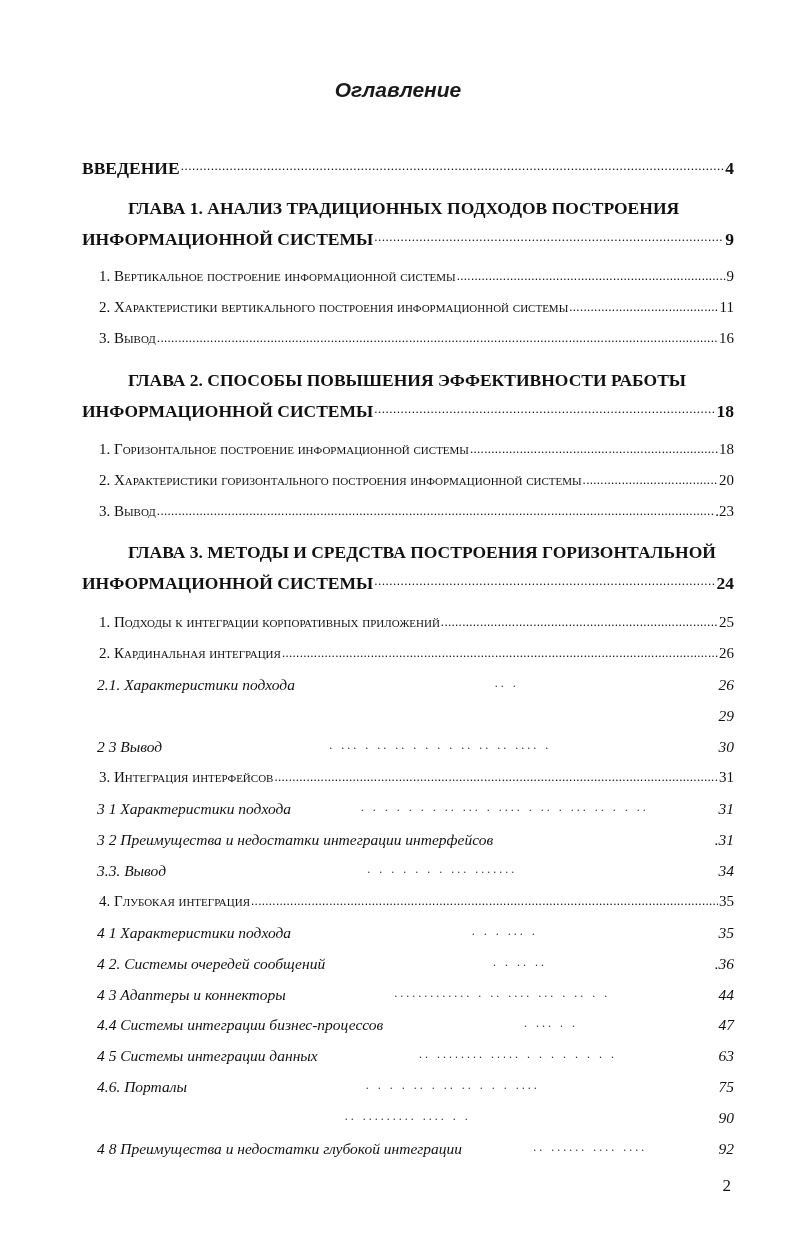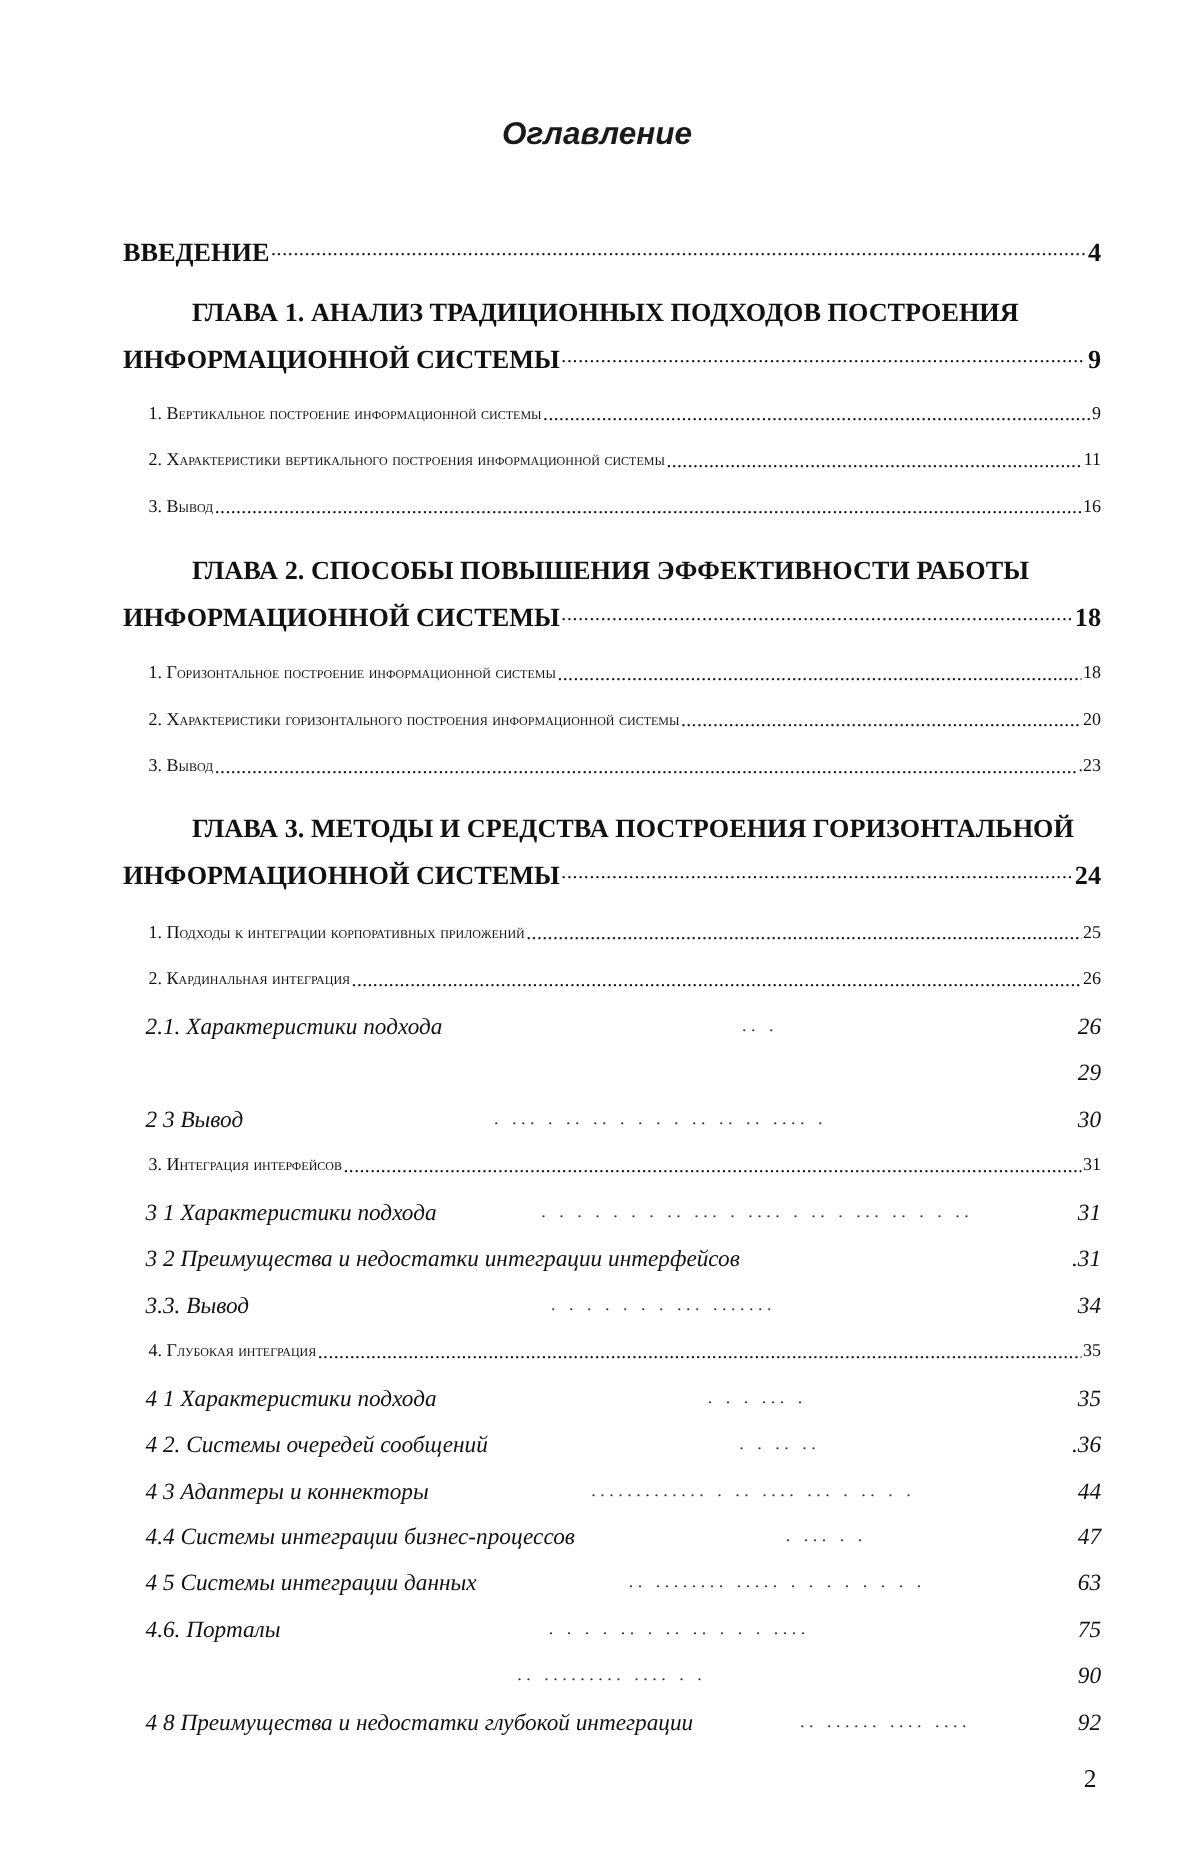--- a/index.html
+++ b/index.html
@@ -13,21 +13,21 @@
     font-family: "Liberation Serif", serif;
   }
   .row .label { flex: 0 0 auto; }
   .row .leader { flex: 1 1 auto; overflow: hidden; margin: 0 1px; letter-spacing: 1px; }
   .row .leader::after {
     content: "................................................................................................................................................................................................................................................";
   }
   .row .page { flex: 0 0 auto; }
   .chapter { font-weight: bold; font-size: 17.5px; left: 82px; right: 62px; }
   .chapter .leader { font-weight: normal; font-size: 13px; letter-spacing: 0.5px; }
-  .section { font-size: 12px; left: 99px; right: 62px; font-variant: small-caps; }
+  .section { font-size: 15px; left: 99px; right: 62px; font-variant: small-caps; }
   .section .page { font-variant: normal; }
   .section .leader { font-variant: normal; font-size: 13px; letter-spacing: 0.3px; }
   .sub { font-style: italic; font-size: 15.5px; left: 97px; right: 62px; }
   .sub .sparse { flex: 1 1 auto; text-align: center; font-style: normal; letter-spacing: 3px; font-size: 12px; color: #333; }
   .chapter-line1 { position: absolute; left: 82px; font-family: "Liberation Serif", serif; font-weight: bold; font-size: 17.5px; white-space: nowrap; margin-left: 46px; }
   .page-number { position: absolute; right: 65px; top: 1176px; font-family: "Liberation Serif", serif; font-size: 17px; }
 </style>
 </head>
 <body>
 

